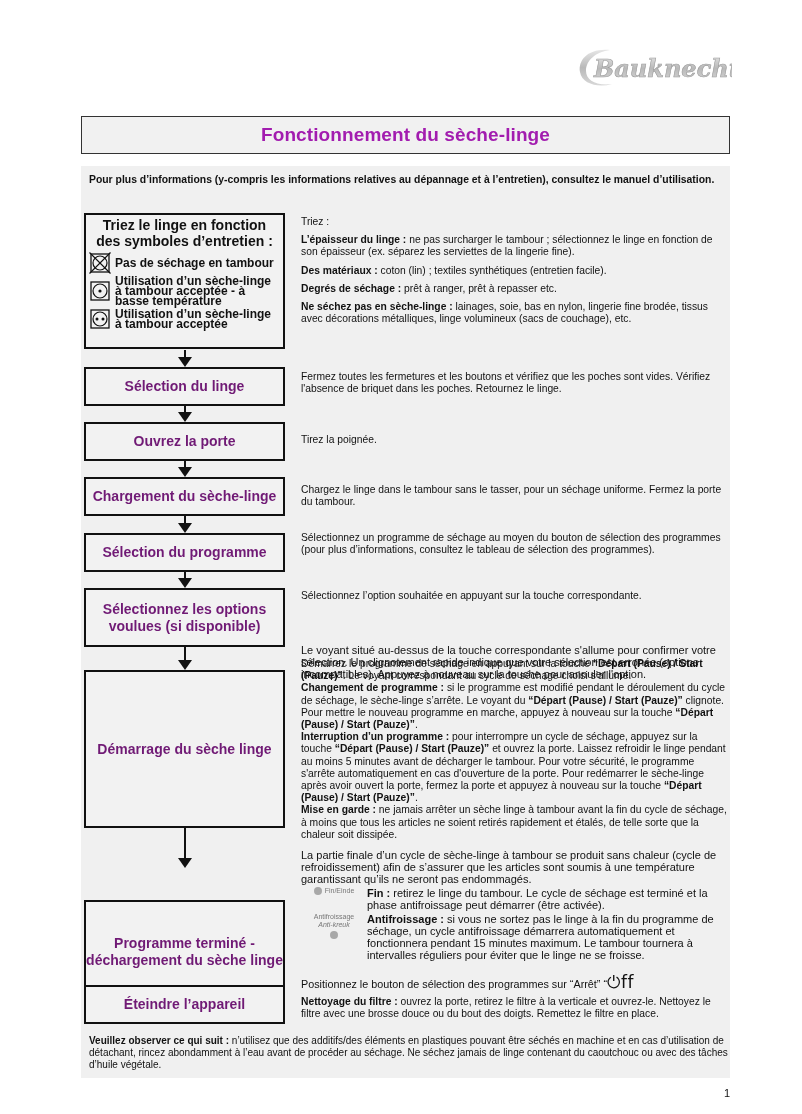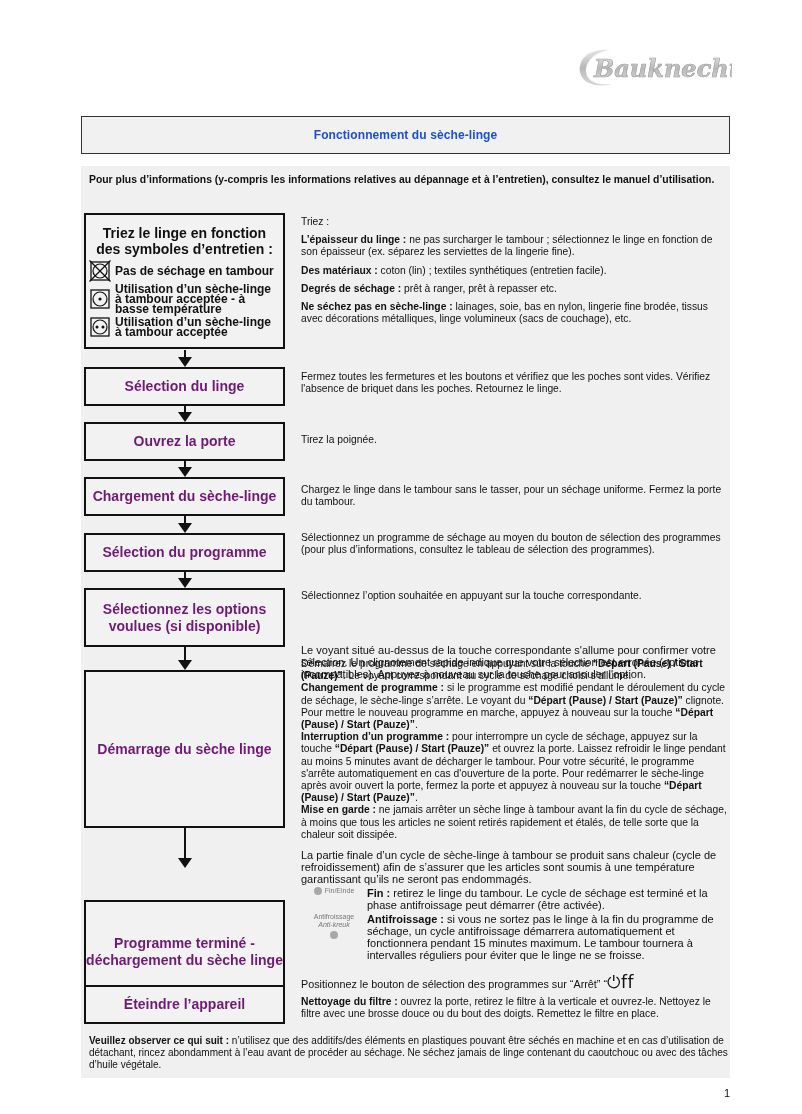--- a/index.html
+++ b/index.html
@@ -7,21 +7,21 @@
   body { position: relative; font-family: "DejaVu Sans", sans-serif; color: #111; }
 
   .logo { position: absolute; left: 576px; top: 44px; width: 156px; height: 48px; }
   .logo svg { width: 100%; height: 100%; }
 
   .title-box {
     position: absolute; left: 81px; top: 116px; width: 649px; height: 38px;
     border: 1px solid #333; background: #f1f1f1;
     display: flex; align-items: center; justify-content: center;
   }
-  .title-box h1 { font-family: "Liberation Sans", sans-serif; font-weight: bold; font-size: 12px; color: #1d4ed8; letter-spacing: 0.1px; }
+  .title-box h1 { font-family: "Liberation Sans", sans-serif; font-weight: bold; font-size: 19px; color: #a21caf; letter-spacing: 0.1px; }
 
   .main-panel {
     position: absolute; left: 81px; top: 166px; width: 649px; height: 912px;
     background: #f0f0f0;
   }
 
   .intro {
     position: absolute; left: 89px; top: 174px; width: 640px;
     font-family: "Liberation Sans", sans-serif; font-weight: bold; font-size: 10.4px; line-height: 12px;
   }
@@ -36,21 +36,21 @@
   .arrow { position: absolute; left: 178px; width: 14px; }
   .arrow .shaft { position: absolute; left: 6px; top: 0; width: 2px; background: #111; }
   .arrow .head { position: absolute; left: 0; bottom: 0; width: 0; height: 0;
     border-left: 7px solid transparent; border-right: 7px solid transparent; border-top: 10px solid #111; }
 
   .sort-box {
     position: absolute; left: 84px; top: 213px; width: 201px; height: 136px;
     border: 2px solid #111; background: #f2f2f2; padding: 2px 3px;
     font-family: "Liberation Sans", sans-serif; font-weight: bold; color: #111;
   }
-  .sort-box .sort-title { text-align: center; font-size: 14px; line-height: 16px; margin-bottom: 3px; margin-top: 8px; }
+  .sort-box .sort-title { text-align: center; font-size: 14px; line-height: 16px; margin-bottom: 3px; }
   .sym-row { display: flex; align-items: center; margin-bottom: 2px; }
   .sym-row .sym { width: 22px; height: 22px; flex: 0 0 22px; margin-right: 4px; }
   .sym-row .sym-label { font-size: 12px; line-height: 10px; }
 
   .desc {
     position: absolute; left: 301px; width: 430px;
     font-family: "Liberation Sans", sans-serif; font-size: 10.3px; line-height: 12.2px; color: #111;
   }
   .desc p { margin-bottom: 6px; }
   .desc b { font-weight: bold; }

